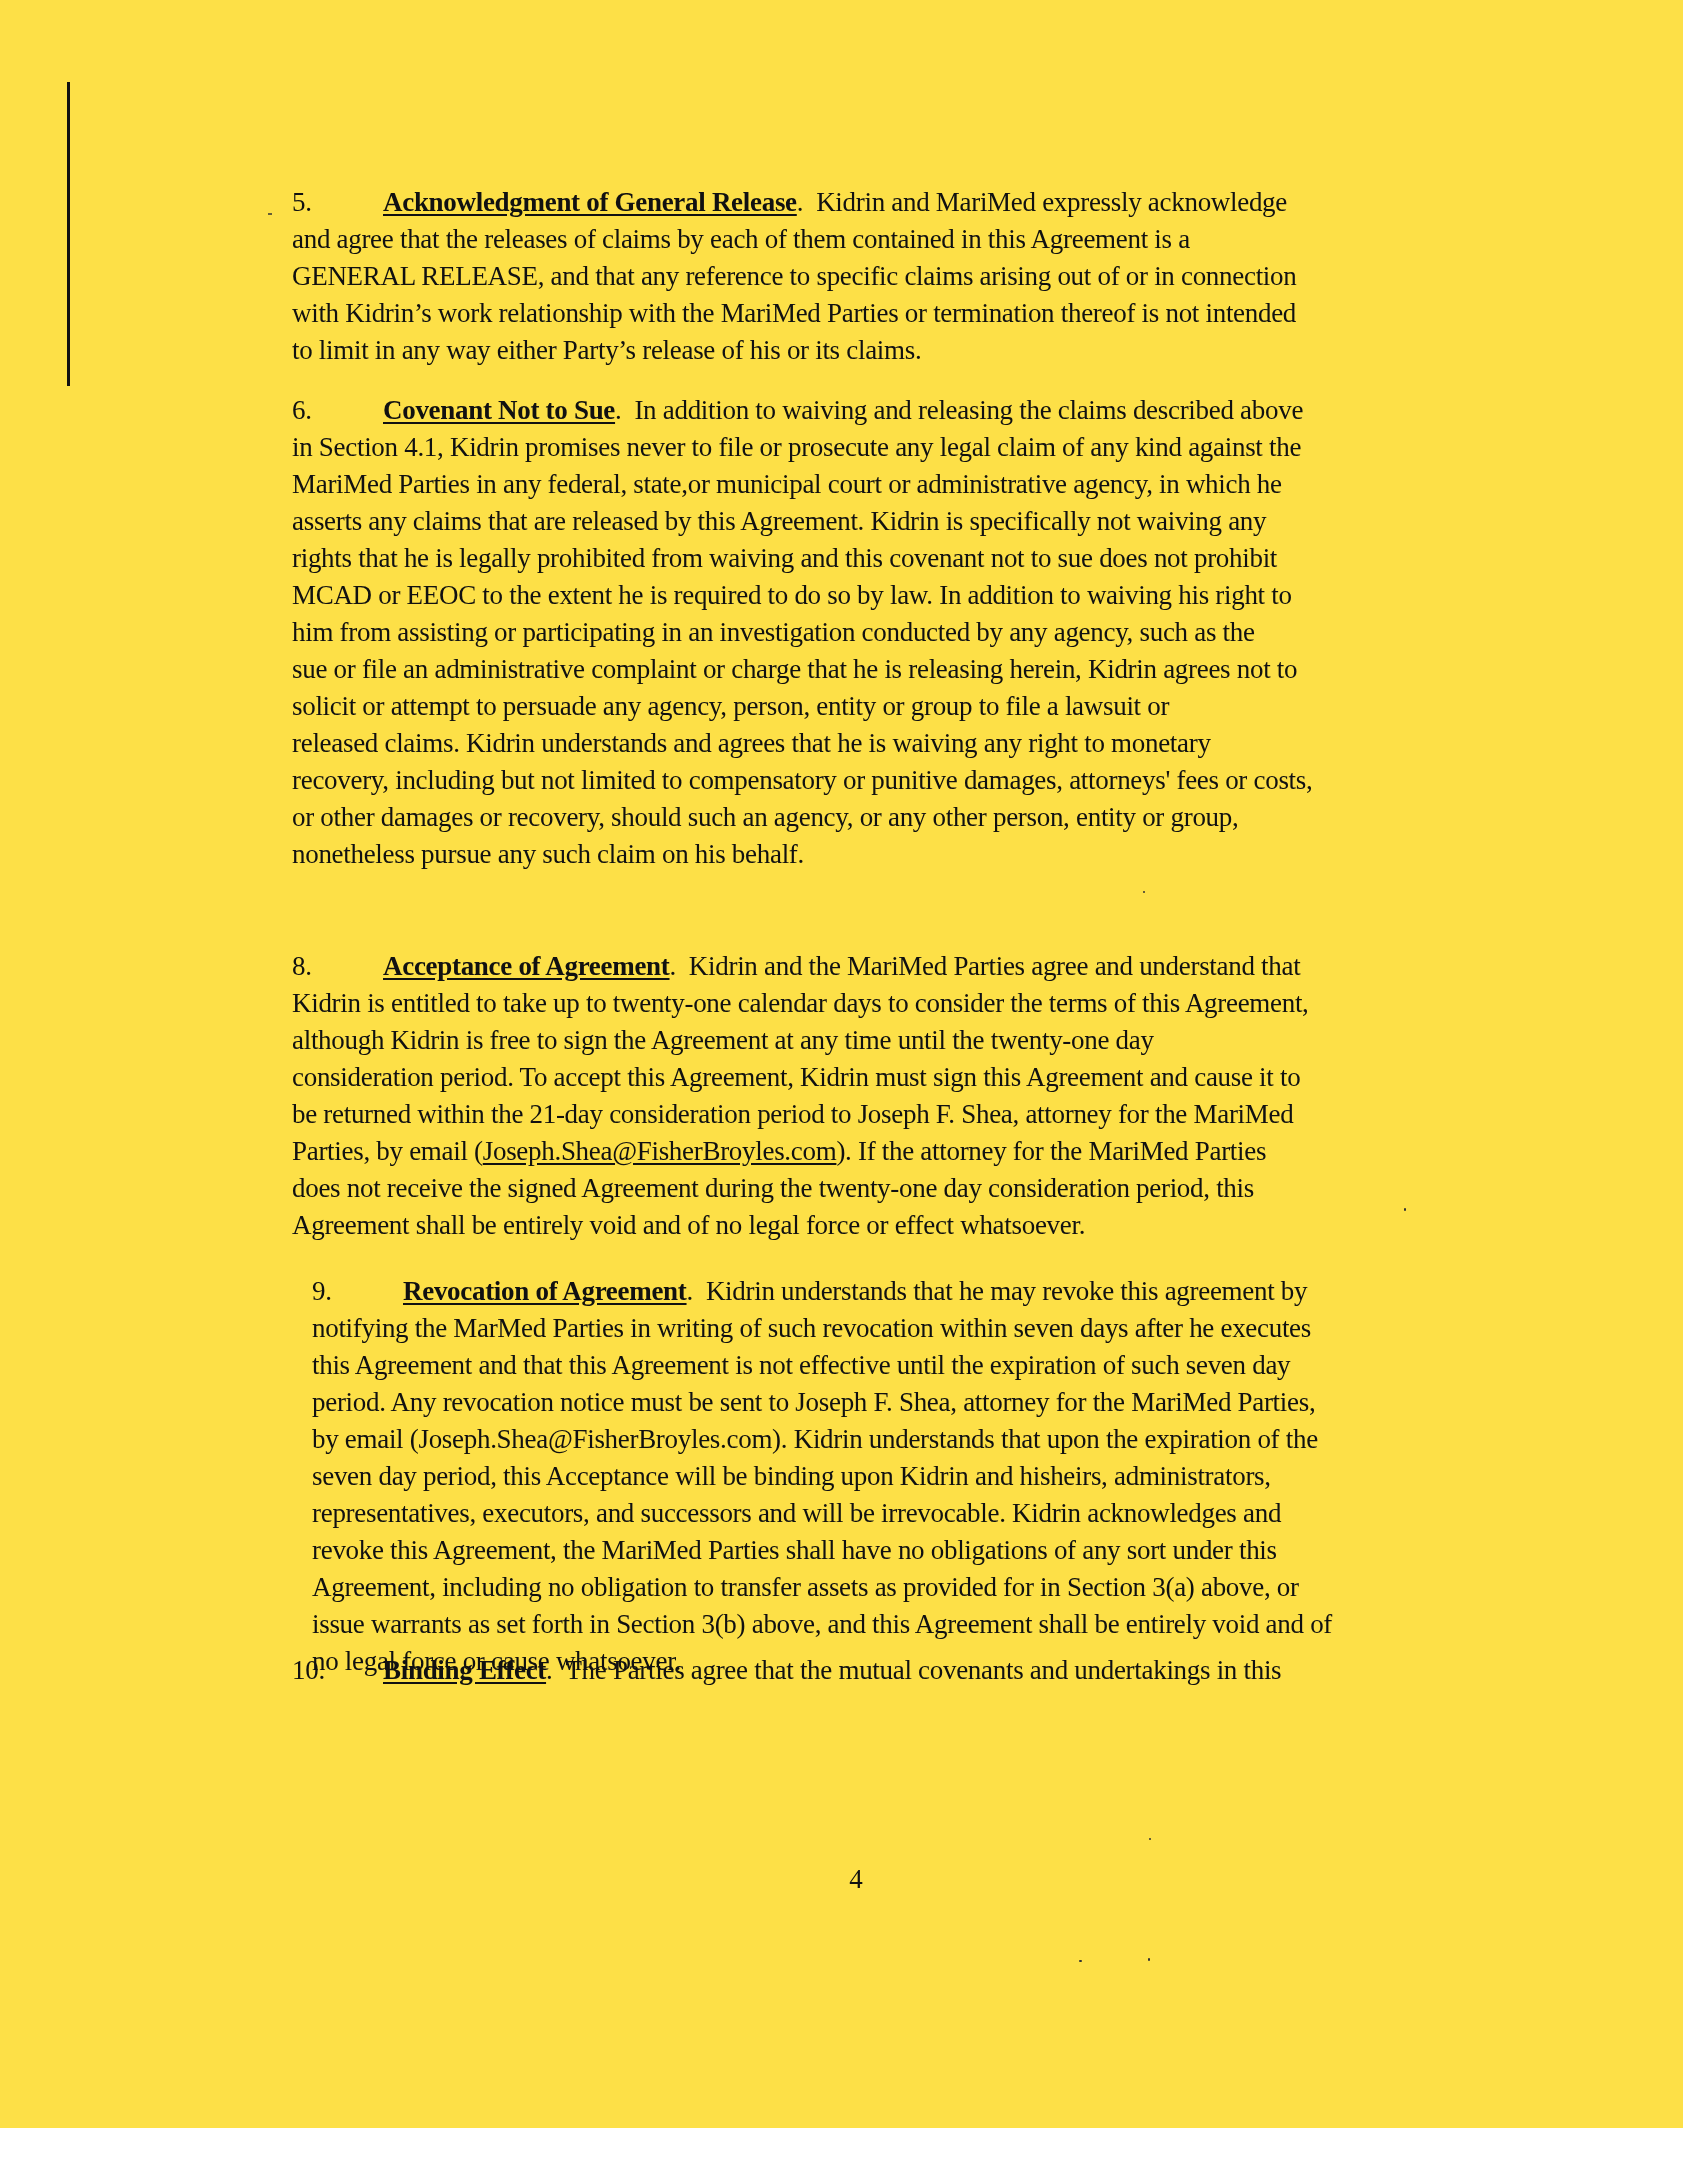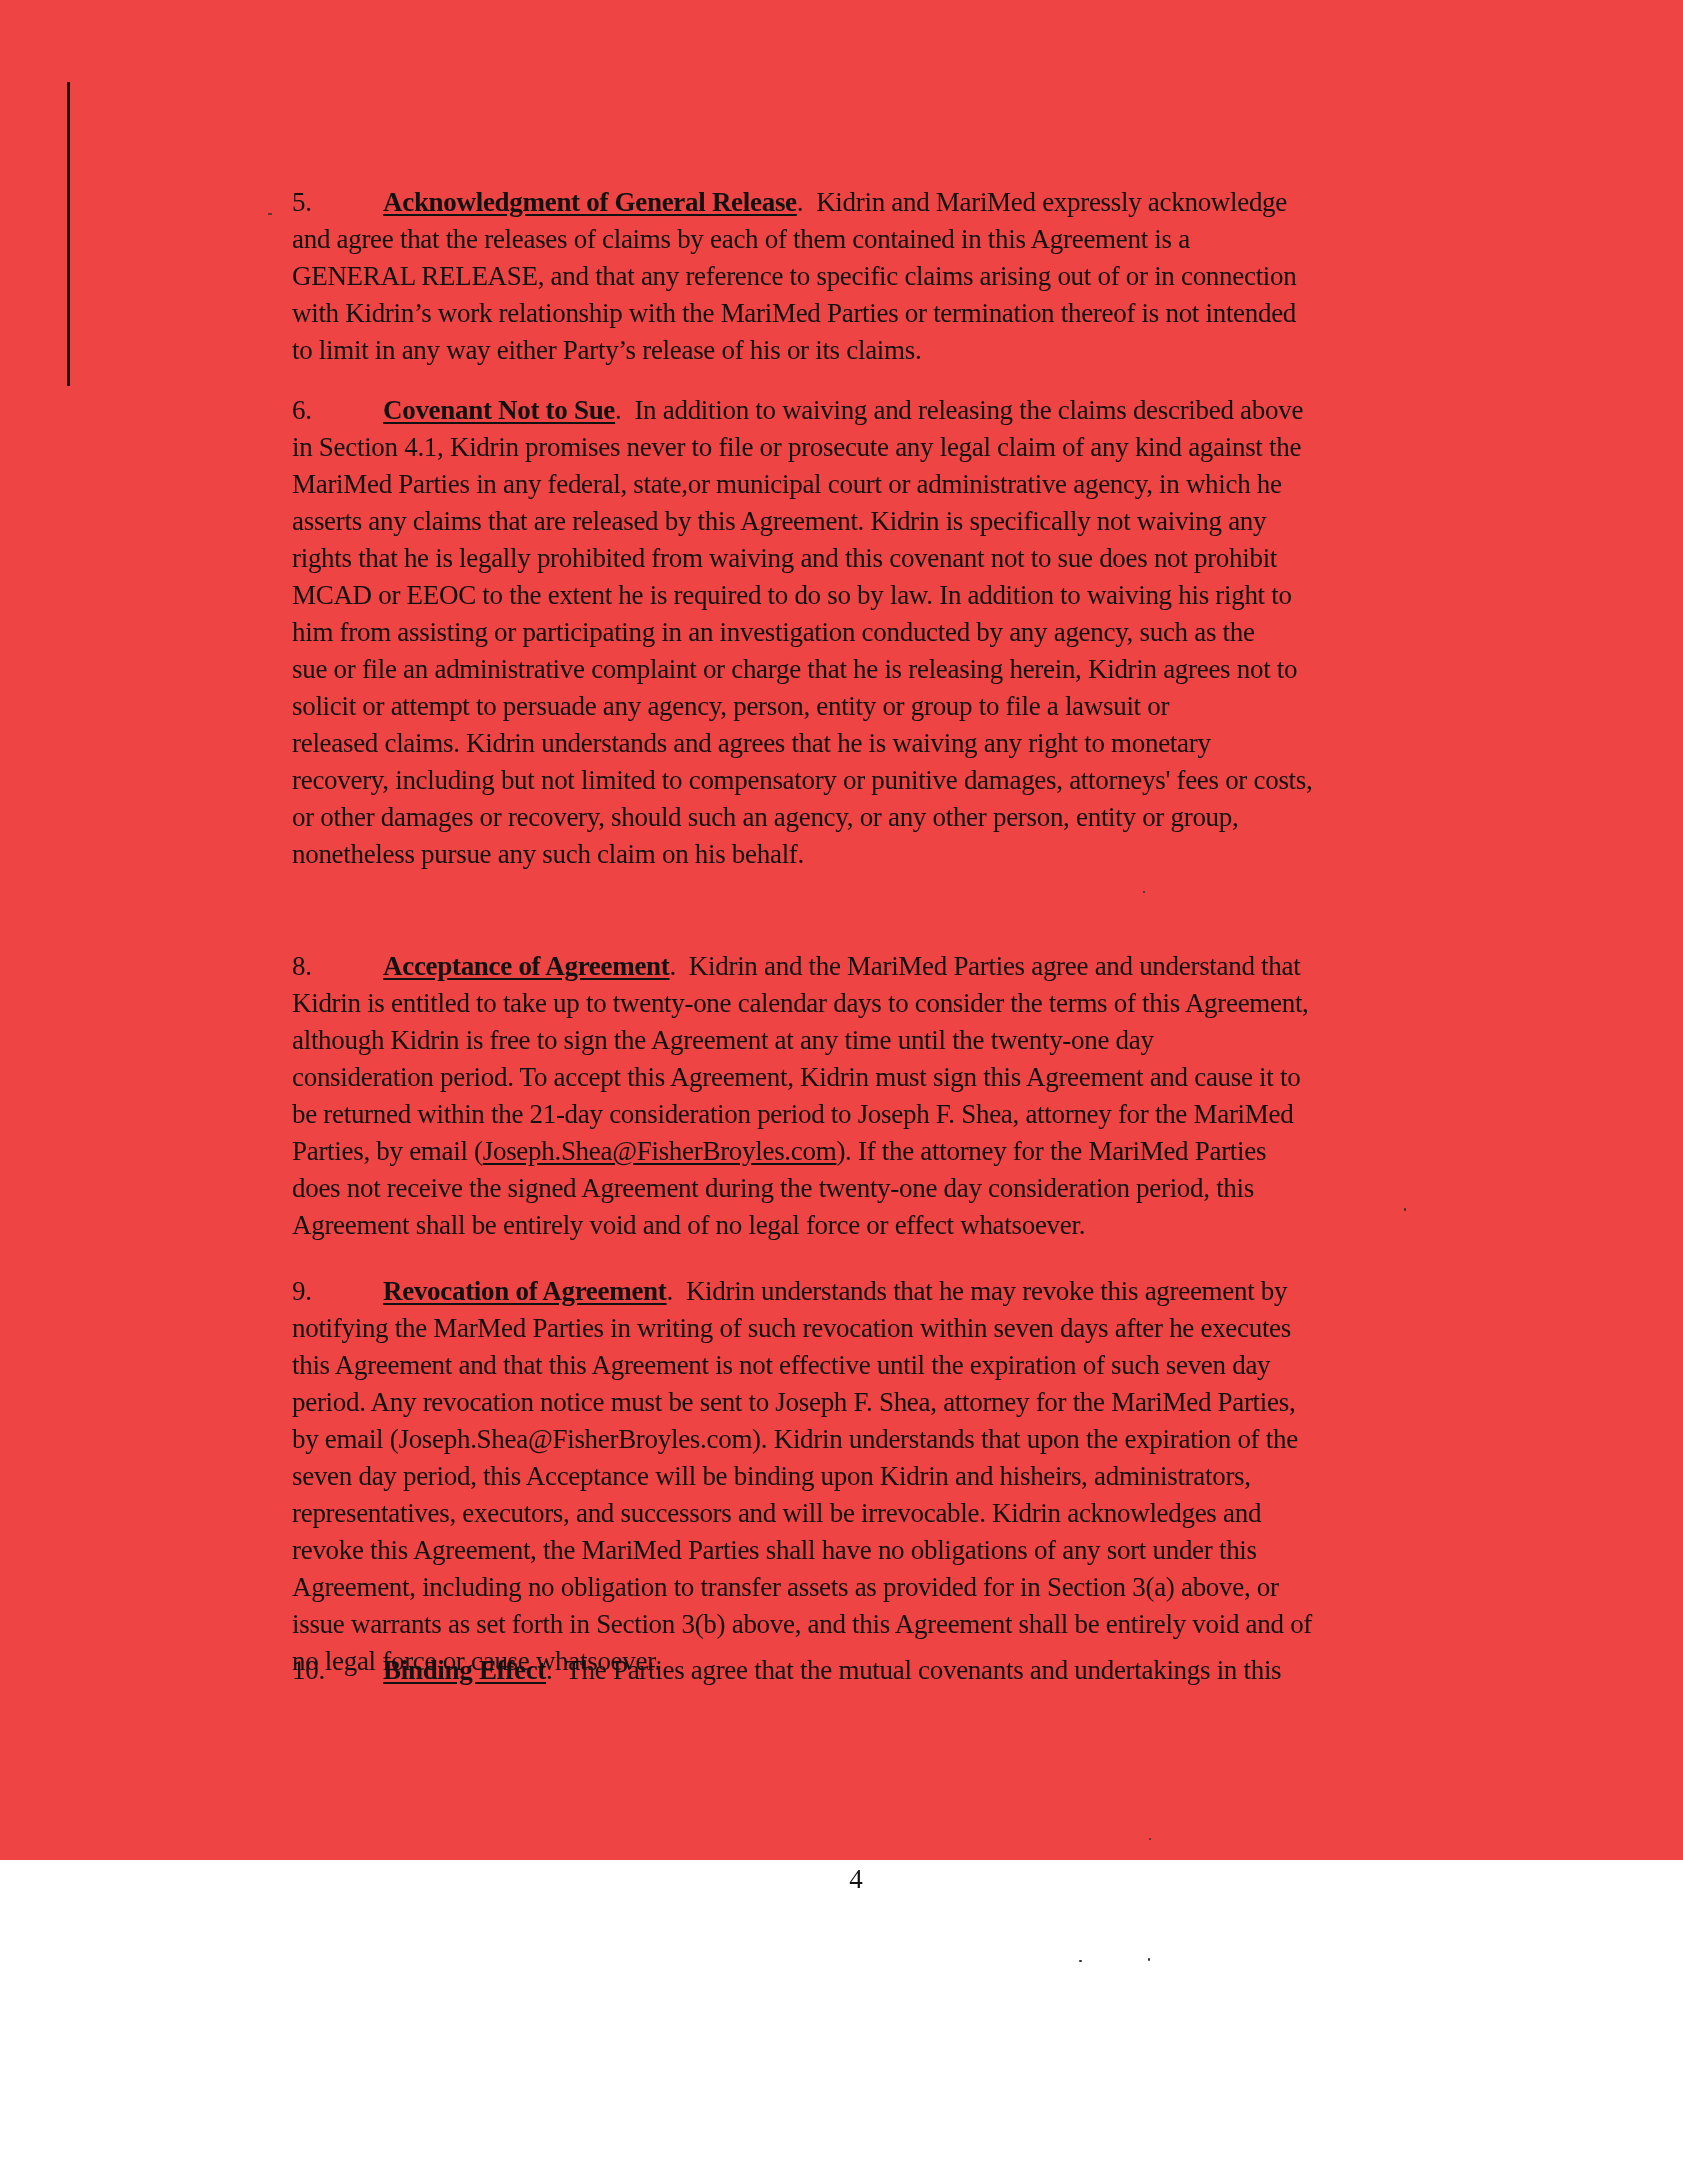--- a/index.html
+++ b/index.html
@@ -1,37 +1,37 @@
 <!DOCTYPE html>
 <html><head>
 <meta charset="utf-8">
 <style>
   html, body { margin: 0; padding: 0; background: #ffffff; }
   body { width: 1683px; height: 2178px; position: relative; overflow: hidden; }
   .page {
-    position: absolute; left: 0; top: 0; width: 1683px; height: 1860px;
-    background: #ef4444; color: #111111;
+    position: absolute; left: 0; top: 0; width: 1683px; height: 2128px;
+    background: #fde047; color: #111111;
     font-family: "Liberation Serif", "DejaVu Serif", serif;
   }
   .revision-bar {
     position: absolute; left: 67px; top: 82px; width: 3px; height: 304px;
     background: #111111;
   }
   .para { position: absolute; left: 292px; width: 1129px; }
   .line {
     display: block; height: 37px; line-height: 37px;
     font-size: 27px; white-space: nowrap; letter-spacing: -0.3px;
   }
   .num { display: inline-block; width: 91px; }
   .heading { font-weight: bold; text-decoration: underline; text-underline-offset: 3px; }
   .email-link { text-decoration: underline; text-underline-offset: 3px; }
   #p5 { top: 184px; }
   #p6 { top: 392px; }
   #p8 { top: 948px; }
-  #p9 { top: 1273px; }
+  #p9 { top: 1273px; margin-left: 20px; }
   #p10 { top: 1652px; }
   .page-number {
     position: absolute; left: 844px; top: 1861px; width: 24px; text-align: center;
     font-size: 27px; line-height: 37px;
   }
   .speck { position: absolute; background: #333; border-radius: 1px; }
 </style>
 </head>
 <body>
 

